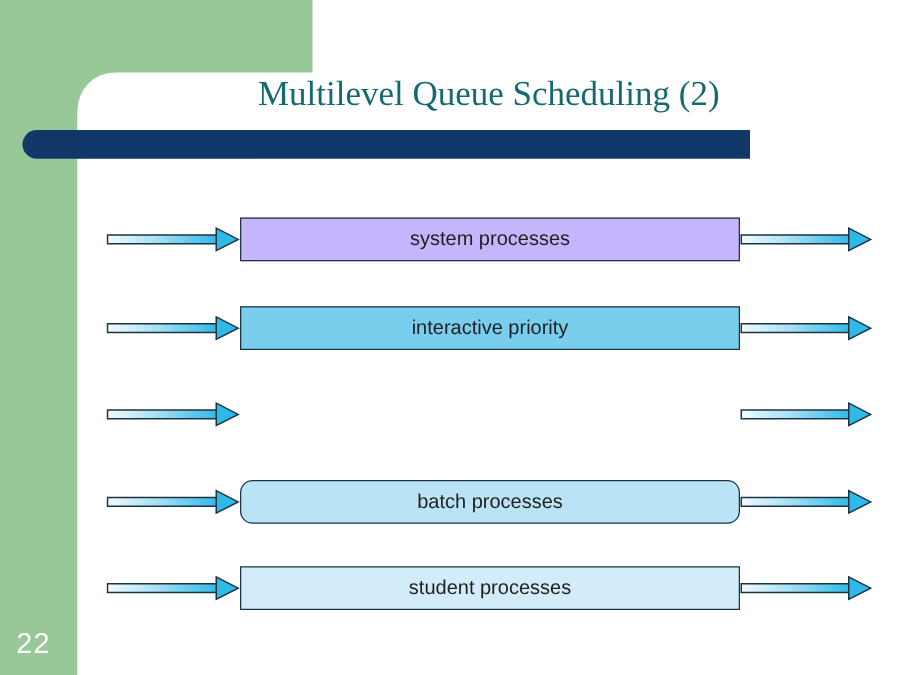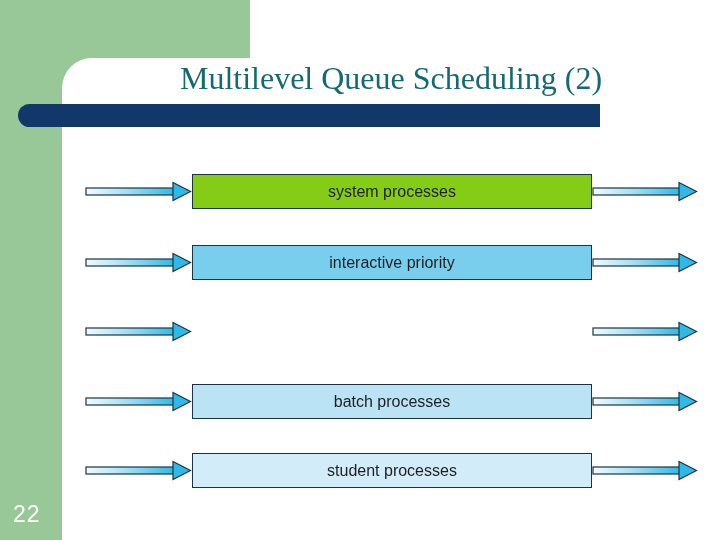--- a/index.html
+++ b/index.html
@@ -33,21 +33,21 @@
   }
   .navy-bar{
     position:absolute;left:18px;top:104px;width:582px;height:23px;
     background:var(--navy-bar);
     border-radius:12px 0 0 12px;
   }
   .slide-title{
     position:absolute;left:62px;right:0;top:60px;
     text-align:center;
     font-family:"Liberation Serif",serif;
-    font-size:32px;
+    font-size:28px;
     font-weight:400;
     color:var(--title-teal);
     white-space:nowrap;
   }
   .page-number{
     position:absolute;left:13px;top:501px;
     font-size:23px;font-weight:normal;color:#ffffff;
     letter-spacing:1px;
   }
   .priority-label{
@@ -93,21 +93,21 @@
 
   <div class="slide-title">Multilevel Queue Scheduling (2)</div>
 
 
   <div id="queue-rows">
       <div class="queue-row" style="top: 174px;">
     <svg class="arrow-svg arrow-in" width="107" height="23" viewBox="0 0 107 23">
       <rect x="1" y="8" width="88" height="7" fill="url(#arrowGrad)" stroke="#1c3440" stroke-width="1.2"></rect>
       <polygon points="88,2.5 105.5,11.5 88,20.5" fill="#2fb9e9" stroke="#1c3440" stroke-width="1.2"></polygon>
     </svg>
-    <div class="queue-box" style="background: #84cc16;">
+    <div class="queue-box" style="background: #c4b5fd;">
       <span class="queue-label">system processes</span>
     </div>
     <svg class="arrow-svg arrow-out" width="106" height="23" viewBox="0 0 106 23">
       <rect x="1" y="8" width="87" height="7" fill="url(#arrowGrad)" stroke="#1c3440" stroke-width="1.2"></rect>
       <polygon points="87,2.5 104.5,11.5 87,20.5" fill="#2fb9e9" stroke="#1c3440" stroke-width="1.2"></polygon>
     </svg>
   </div>
       <div class="queue-row" style="top: 245px;">
     <svg class="arrow-svg arrow-in" width="107" height="23" viewBox="0 0 107 23">
       <rect x="1" y="8" width="88" height="7" fill="url(#arrowGrad)" stroke="#1c3440" stroke-width="1.2"></rect>
@@ -129,21 +129,21 @@
     <svg class="arrow-svg arrow-out" width="106" height="23" viewBox="0 0 106 23">
       <rect x="1" y="8" width="87" height="7" fill="url(#arrowGrad)" stroke="#1c3440" stroke-width="1.2"></rect>
       <polygon points="87,2.5 104.5,11.5 87,20.5" fill="#2fb9e9" stroke="#1c3440" stroke-width="1.2"></polygon>
     </svg>
   </div>
       <div class="queue-row" style="top: 384px;">
     <svg class="arrow-svg arrow-in" width="107" height="23" viewBox="0 0 107 23">
       <rect x="1" y="8" width="88" height="7" fill="url(#arrowGrad)" stroke="#1c3440" stroke-width="1.2"></rect>
       <polygon points="88,2.5 105.5,11.5 88,20.5" fill="#2fb9e9" stroke="#1c3440" stroke-width="1.2"></polygon>
     </svg>
-    <div class="queue-box" style="background: rgb(186, 227, 246);">
+    <div class="queue-box" style="background: rgb(186, 227, 246); border-radius: 10px;">
       <span class="queue-label">batch processes</span>
     </div>
     <svg class="arrow-svg arrow-out" width="106" height="23" viewBox="0 0 106 23">
       <rect x="1" y="8" width="87" height="7" fill="url(#arrowGrad)" stroke="#1c3440" stroke-width="1.2"></rect>
       <polygon points="87,2.5 104.5,11.5 87,20.5" fill="#2fb9e9" stroke="#1c3440" stroke-width="1.2"></polygon>
     </svg>
   </div>
       <div class="queue-row" style="top: 453px;">
     <svg class="arrow-svg arrow-in" width="107" height="23" viewBox="0 0 107 23">
       <rect x="1" y="8" width="88" height="7" fill="url(#arrowGrad)" stroke="#1c3440" stroke-width="1.2"></rect>

